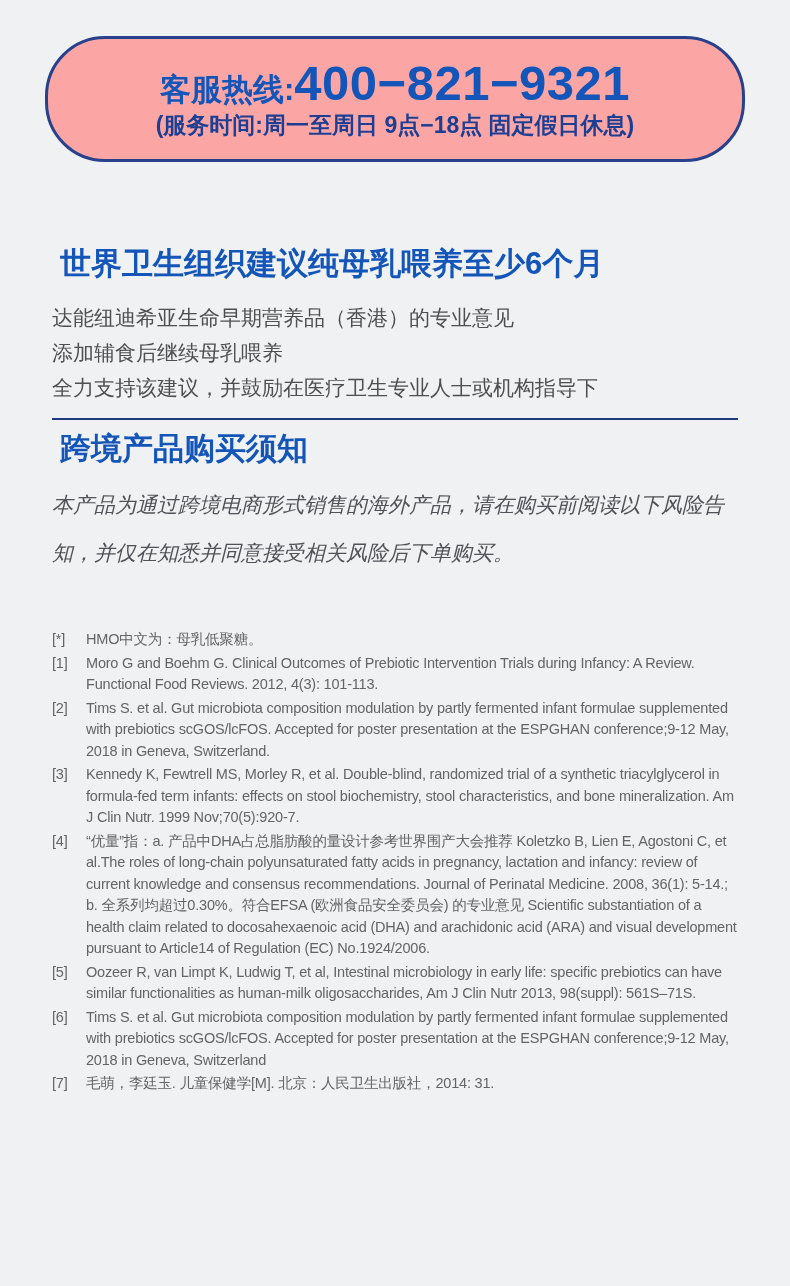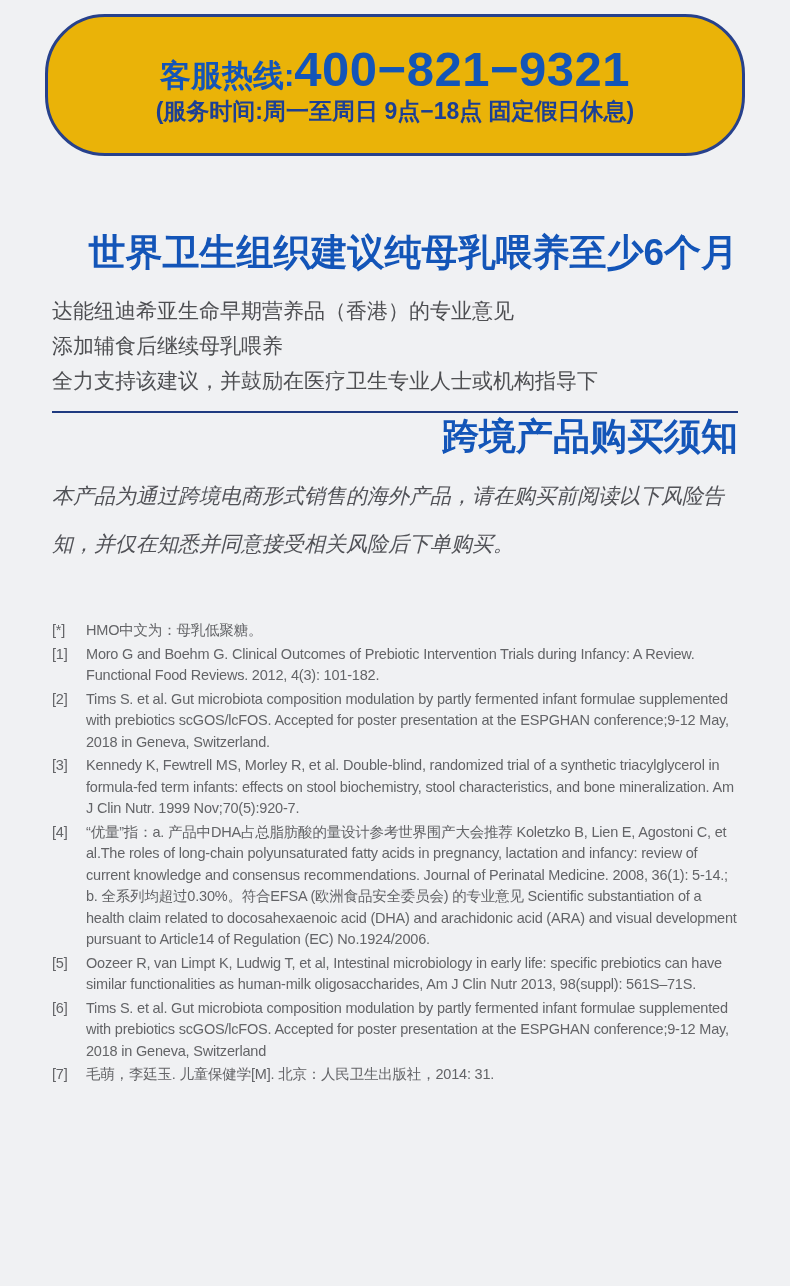--- a/index.html
+++ b/index.html
@@ -9,25 +9,25 @@
     background: #f0f1f3;
     font-family: "Liberation Sans", "DejaVu Sans", sans-serif;
     overflow: hidden;
   }
   .page { width: 790px; height: 1286px; position: relative; }
 
   
   .hotline-pill {
     box-sizing: border-box;
     width: 700px;
-    height: 142px;
-    margin: 14px auto 0 auto;
+    height: 126px;
+    margin: 36px auto 0 auto;
     border: 3px solid #27418c;
     border-radius: 60px;
-    background: #eab308;
+    background: #fca5a5;
     display: flex;
     flex-direction: column;
     align-items: center;
     justify-content: center;
     gap: 4px;
   }
   .hotline-line1 {
     display: flex;
     align-items: baseline;
     line-height: 1;
@@ -50,26 +50,25 @@
     font-weight: 700;
     color: #1c3f94;
     line-height: 1.2;
     white-space: nowrap;
   }
 
   
   .content { padding: 0 52px; }
 
   .section-title {
-    margin: 0;
-    font-size: 37px;
+    margin: 8px;
+    font-size: 31px;
     font-weight: 700;
     color: #1355b8;
     line-height: 1.1;
-    text-align: right;
   }
   .who-title { padding-top: 77px; }
 
   .who-body {
     margin-top: 19px;
     font-size: 21px;
     color: #4e4f52;
     line-height: 35px;
   }
 
@@ -152,21 +151,21 @@
       <p class="notice-intro">本产品为通过跨境电商形式销售的海外产品，请在购买前阅读以下风险告知，并仅在知悉并同意接受相关风险后下单购买。</p>
     </section>
 
     <div class="references">
         <div class="ref-row">
           <div class="ref-marker">[*]</div>
           <div class="ref-text">HMO中文为：母乳低聚糖。</div>
         </div>
         <div class="ref-row">
           <div class="ref-marker">[1]</div>
-          <div class="ref-text">Moro G and Boehm G. Clinical Outcomes of Prebiotic Intervention Trials during Infancy: A Review. Functional Food Reviews. 2012, 4(3): 101-182.</div>
+          <div class="ref-text">Moro G and Boehm G. Clinical Outcomes of Prebiotic Intervention Trials during Infancy: A Review. Functional Food Reviews. 2012, 4(3): 101-113.</div>
         </div>
         <div class="ref-row">
           <div class="ref-marker">[2]</div>
           <div class="ref-text">Tims S. et al. Gut microbiota composition modulation by partly fermented infant formulae supplemented with prebiotics scGOS/lcFOS. Accepted for poster presentation at the ESPGHAN conference;9-12 May, 2018 in Geneva, Switzerland.</div>
         </div>
         <div class="ref-row">
           <div class="ref-marker">[3]</div>
           <div class="ref-text">Kennedy K, Fewtrell MS, Morley R, et al. Double-blind, randomized trial of a synthetic triacylglycerol in formula-fed term infants: effects on stool biochemistry, stool characteristics, and bone mineralization. Am J Clin Nutr. 1999 Nov;70(5):920-7.</div>
         </div>
         <div class="ref-row">

